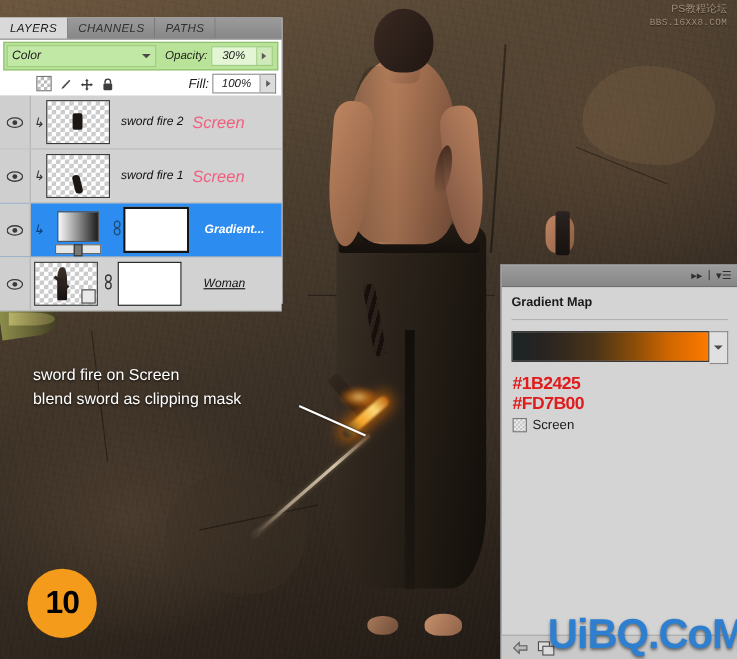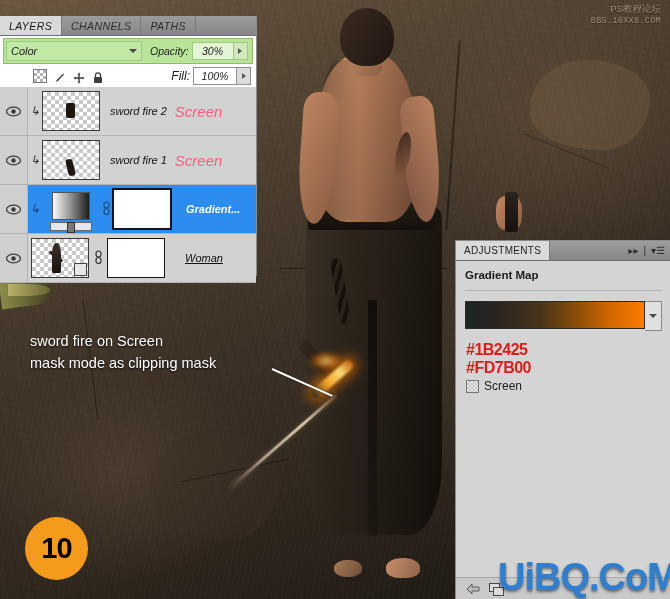--- a/index.html
+++ b/index.html
@@ -383,21 +383,20 @@
         </span>
         <div class="mask-thumb" style="border-width:1px;margin-left:3px;"></div>
         <span class="lname underline" style="margin-left:20px;">Woman</span>
       </div>
 
     </div>
   </div>
 
   <div class="adj-panel">
     <div class="adj-tabstrip">
-      <div class="adj-tab">ADJUSTMENTS</div>
       <div class="adj-tools">
         <span>▸▸</span>
         <span>|</span>
         <span>▾☰</span>
       </div>
     </div>
 
     <div class="adj-title">Gradient Map</div>
     <div class="adj-rule"></div>
 
@@ -427,21 +426,21 @@
       </span>
       <span class="clip-ic">
           <i class="a"></i>
           <i class="b"></i>
         </span>
     </div>
   </div>
 
   <div class="anno">
     <div>sword fire on Screen</div>
-    <div>mask mode as clipping mask</div>
+    <div>blend sword as clipping mask</div>
   </div>
   <div class="anno-line"></div>
 
   <div class="badge">10</div>
 
   <div class="wm-top">
     <div>PS教程论坛</div>
     <div class="l2">BBS.16XX8.COM</div>
   </div>
 

